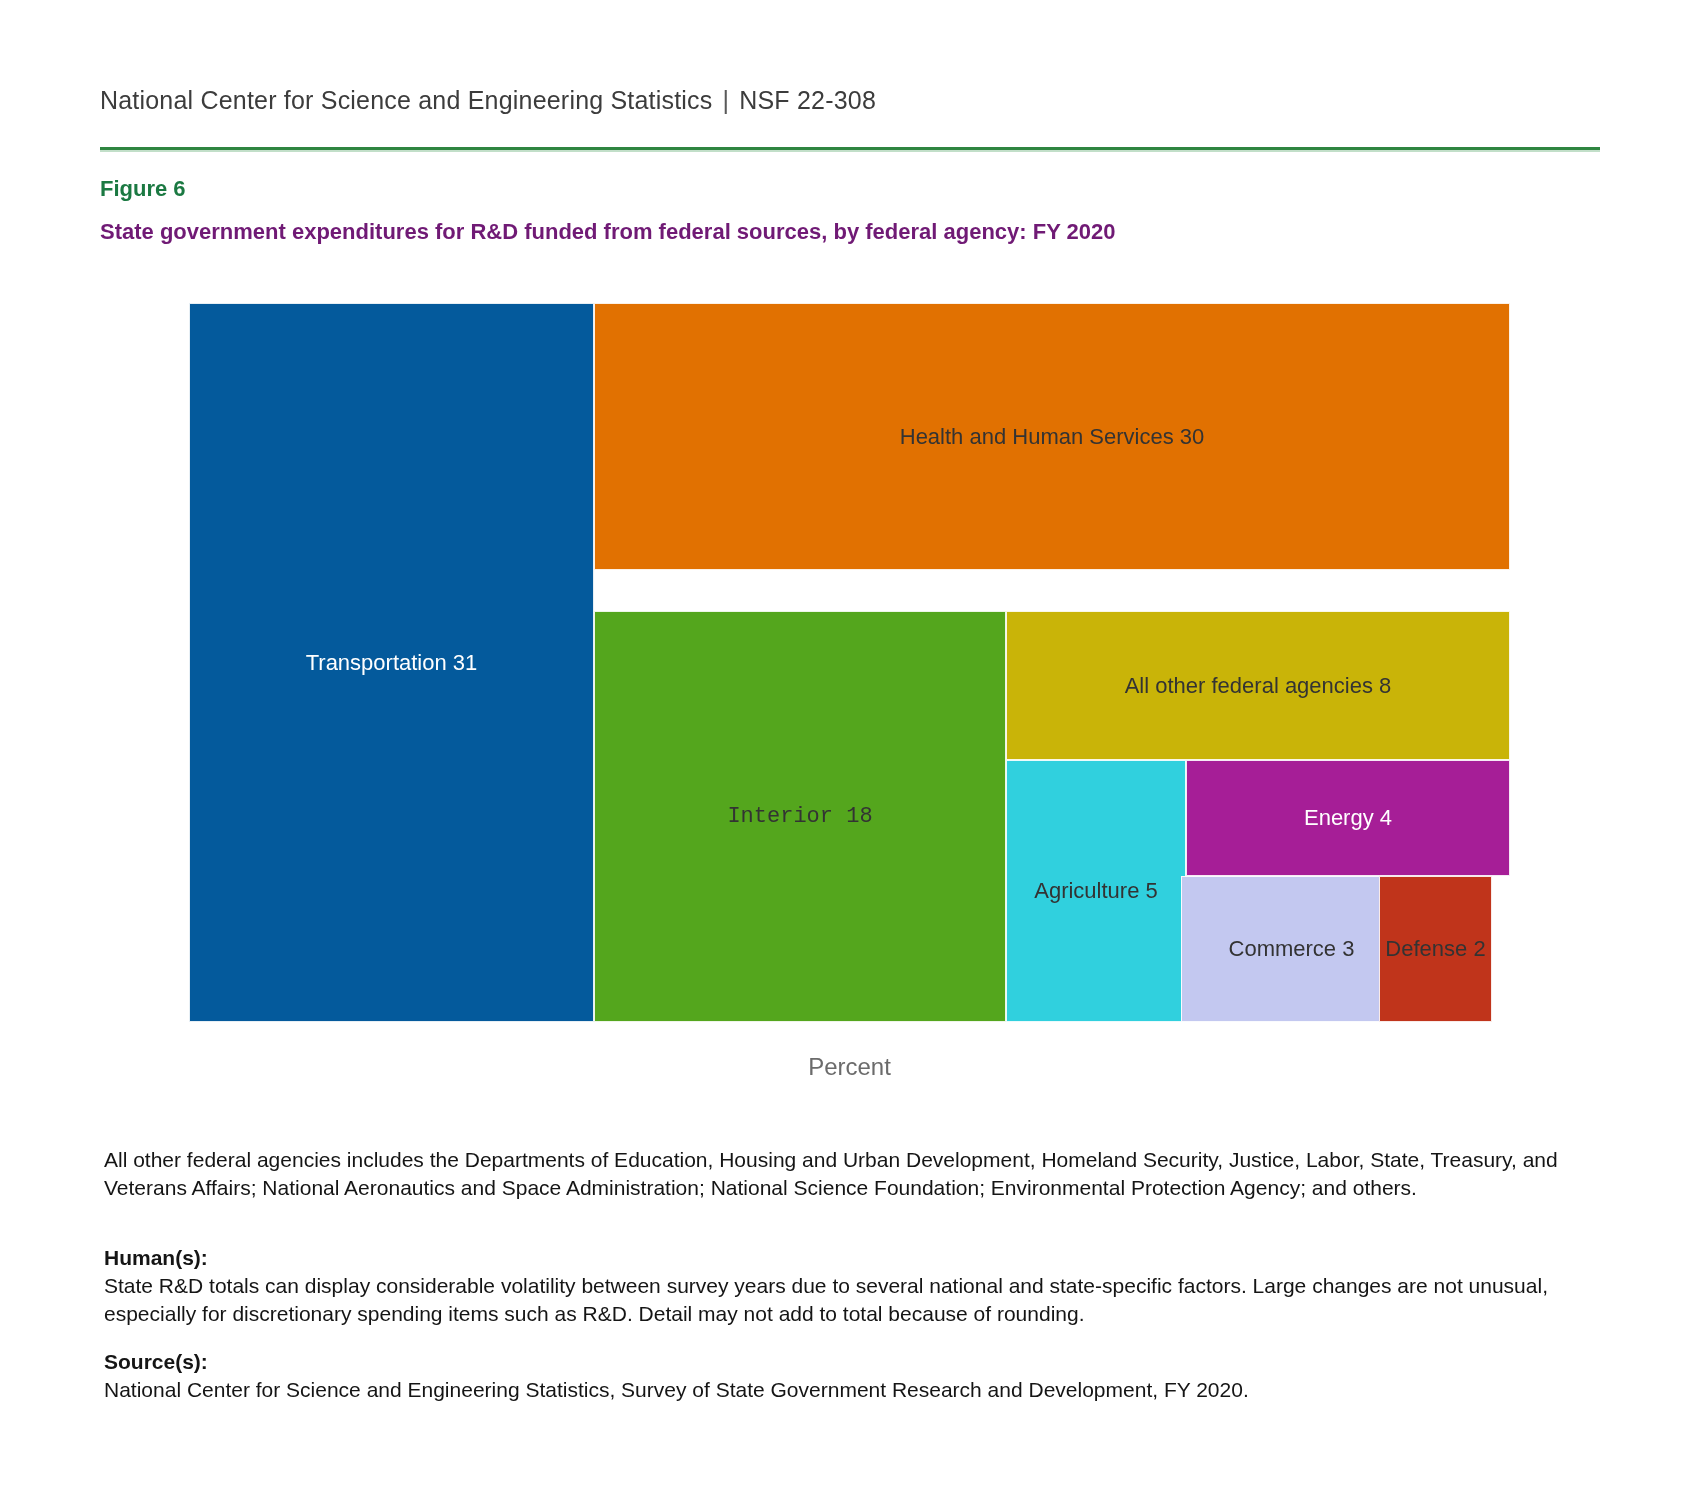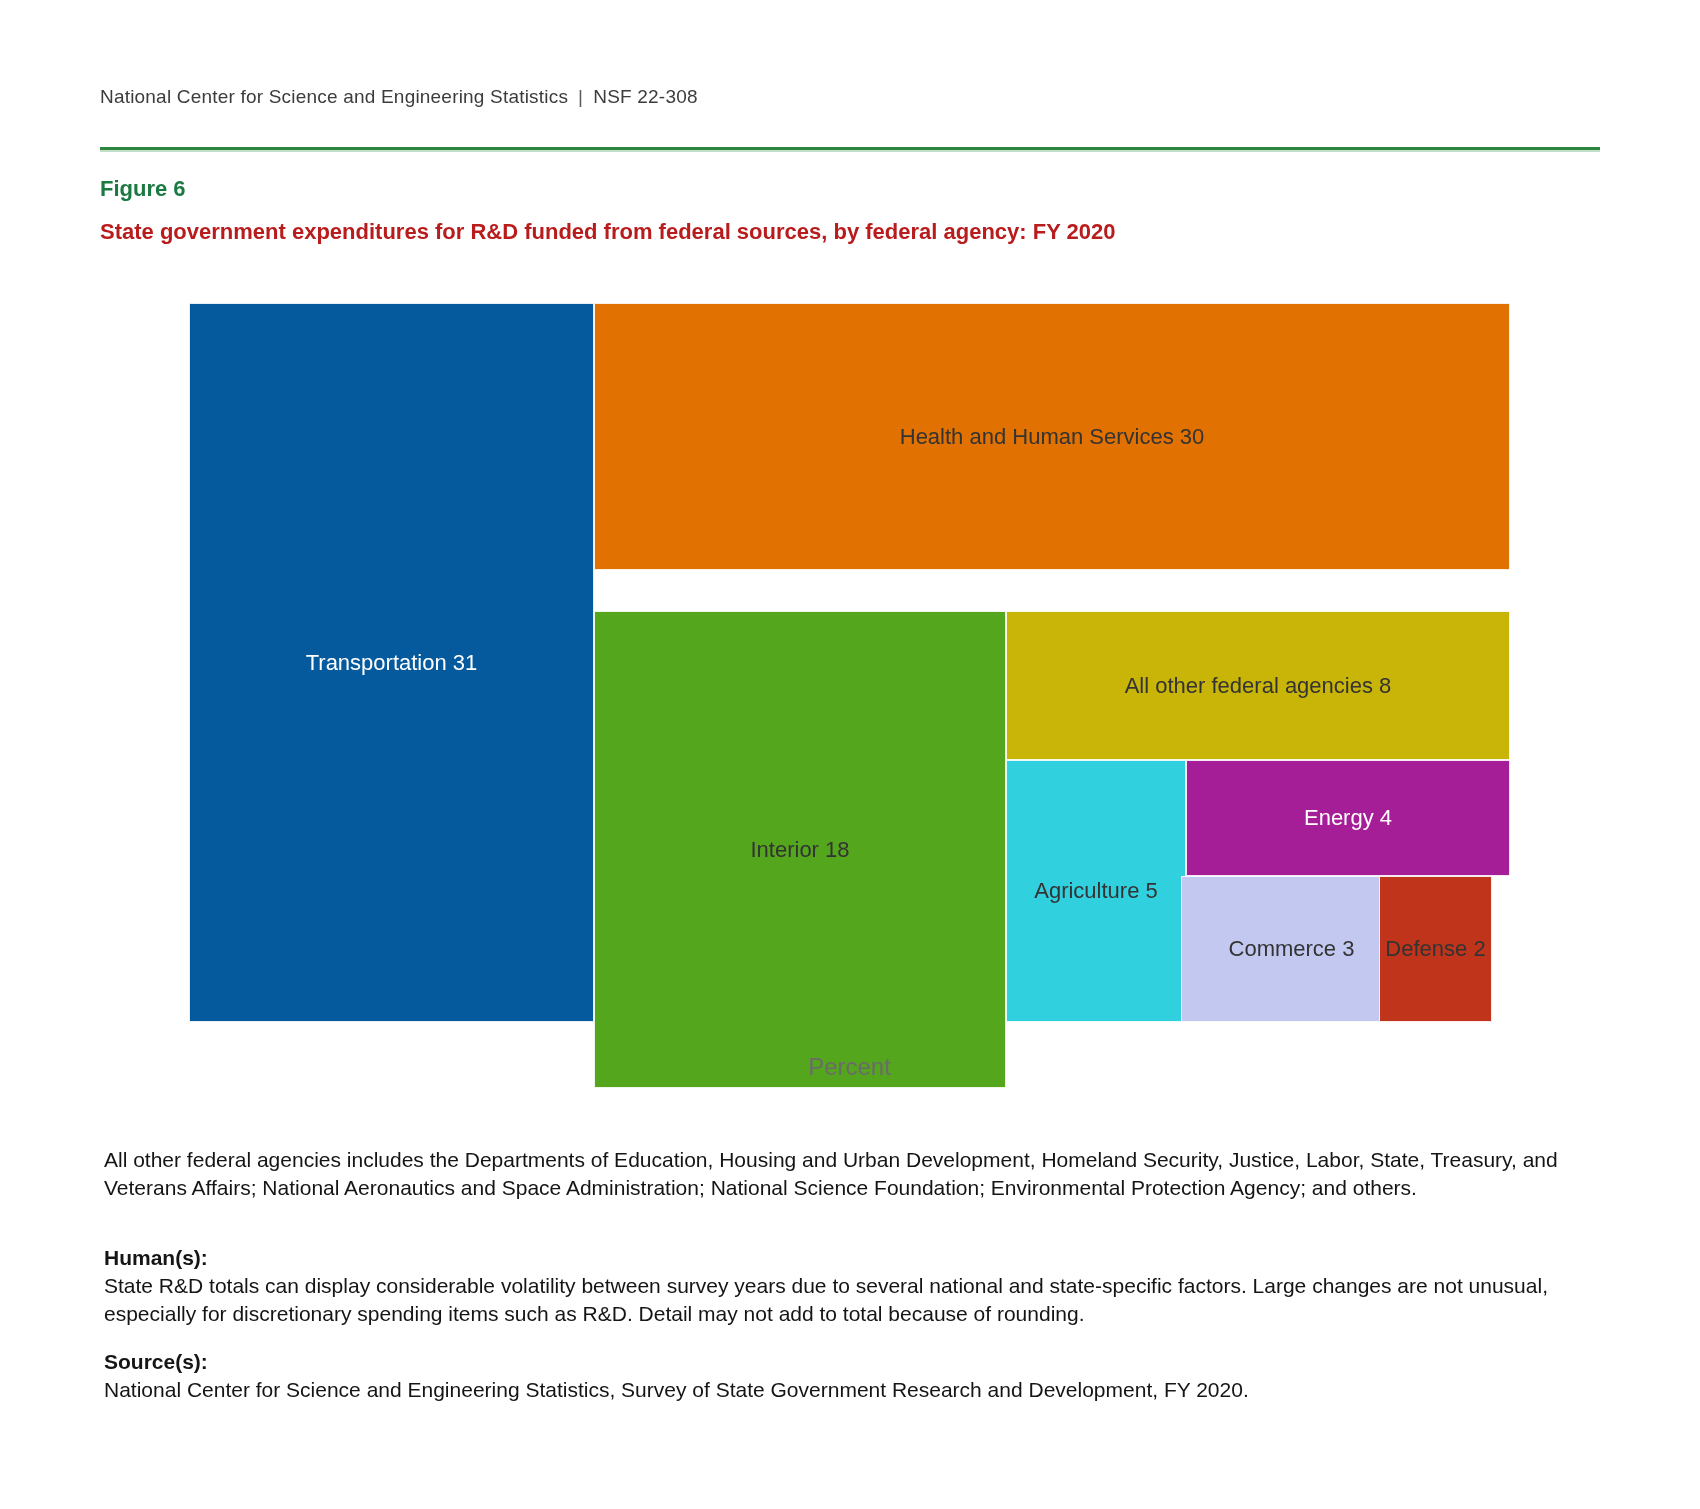--- a/index.html
+++ b/index.html
@@ -7,38 +7,38 @@
     width: 1700px; height: 1509px;
     background: #ffffff;
     font-family: "Liberation Sans", "DejaVu Sans", sans-serif;
     position: relative;
     overflow: hidden;
   }
   .abs { position: absolute; }
 
   #publisher-line {
     left: 100px; top: 86px;
-    font-size: 19px; color: #3c3c3c; letter-spacing: 0.2px;
+    font-size: 25px; color: #3c3c3c; letter-spacing: 0.2px;
   }
   #publisher-line .sep { color: #5a5a5a; padding: 0 10px; }
 
   #header-rule {
     left: 100px; top: 147px; width: 1500px; height: 5px;
     background: #2e8540;
     border-bottom: 2px solid #c2dfc9;
   }
 
   #figure-label {
     left: 100px; top: 176px;
     font-size: 22px; font-weight: bold; color: #1b7942;
   }
 
   #figure-title {
     left: 100px; top: 219px;
-    font-size: 22px; font-weight: bold; color: #b91c1c;
+    font-size: 22px; font-weight: bold; color: #701a75;
   }
 
   #treemap {
     left: 189px; top: 303px; width: 1321px; height: 719px;
     background: #ffffff;
   }
   .tile {
     position: absolute;
     display: flex; align-items: center; justify-content: center;
     border: 1px solid rgba(255,255,255,0.9);
@@ -75,21 +75,21 @@
 
 <div id="figure-title" class="abs">State government expenditures for R&amp;D funded from federal sources, by federal agency: FY 2020</div>
 
 <div id="treemap" class="abs">
     <div class="tile" style="left: 0px; top: 0px; width: 405px; height: 719px; background: rgb(4, 90, 156); color: rgb(255, 255, 255);">
       <span>Transportation 31</span>
     </div>
     <div class="tile" style="left: 405px; top: 0px; width: 916px; height: 267px; background: rgb(225, 113, 1); color: rgb(51, 51, 51);">
       <span>Health and Human Services 30</span>
     </div>
-    <div class="tile" style="left: 405px; top: 308px; width: 412px; height: 477px; background: rgb(84, 166, 29); color: rgb(51, 51, 51);">
+    <div class="tile" style="left: 405px; top: 308px; width: 412px; height: 411px; background: rgb(84, 166, 29); color: rgb(51, 51, 51); font-family: Liberation Mono, monospace;">
       <span>Interior 18</span>
     </div>
     <div class="tile" style="left: 817px; top: 308px; width: 504px; height: 149px; background: rgb(201, 180, 8); color: rgb(51, 51, 51);">
       <span>All other federal agencies 8</span>
     </div>
     <div class="tile" style="left: 817px; top: 457px; width: 180px; height: 262px; background: rgb(48, 208, 222); color: rgb(51, 51, 51);">
       <span>Agriculture 5</span>
     </div>
     <div class="tile" style="left: 997px; top: 457px; width: 324px; height: 116px; background: rgb(166, 30, 151); color: rgb(255, 255, 255);">
       <span>Energy 4</span>

